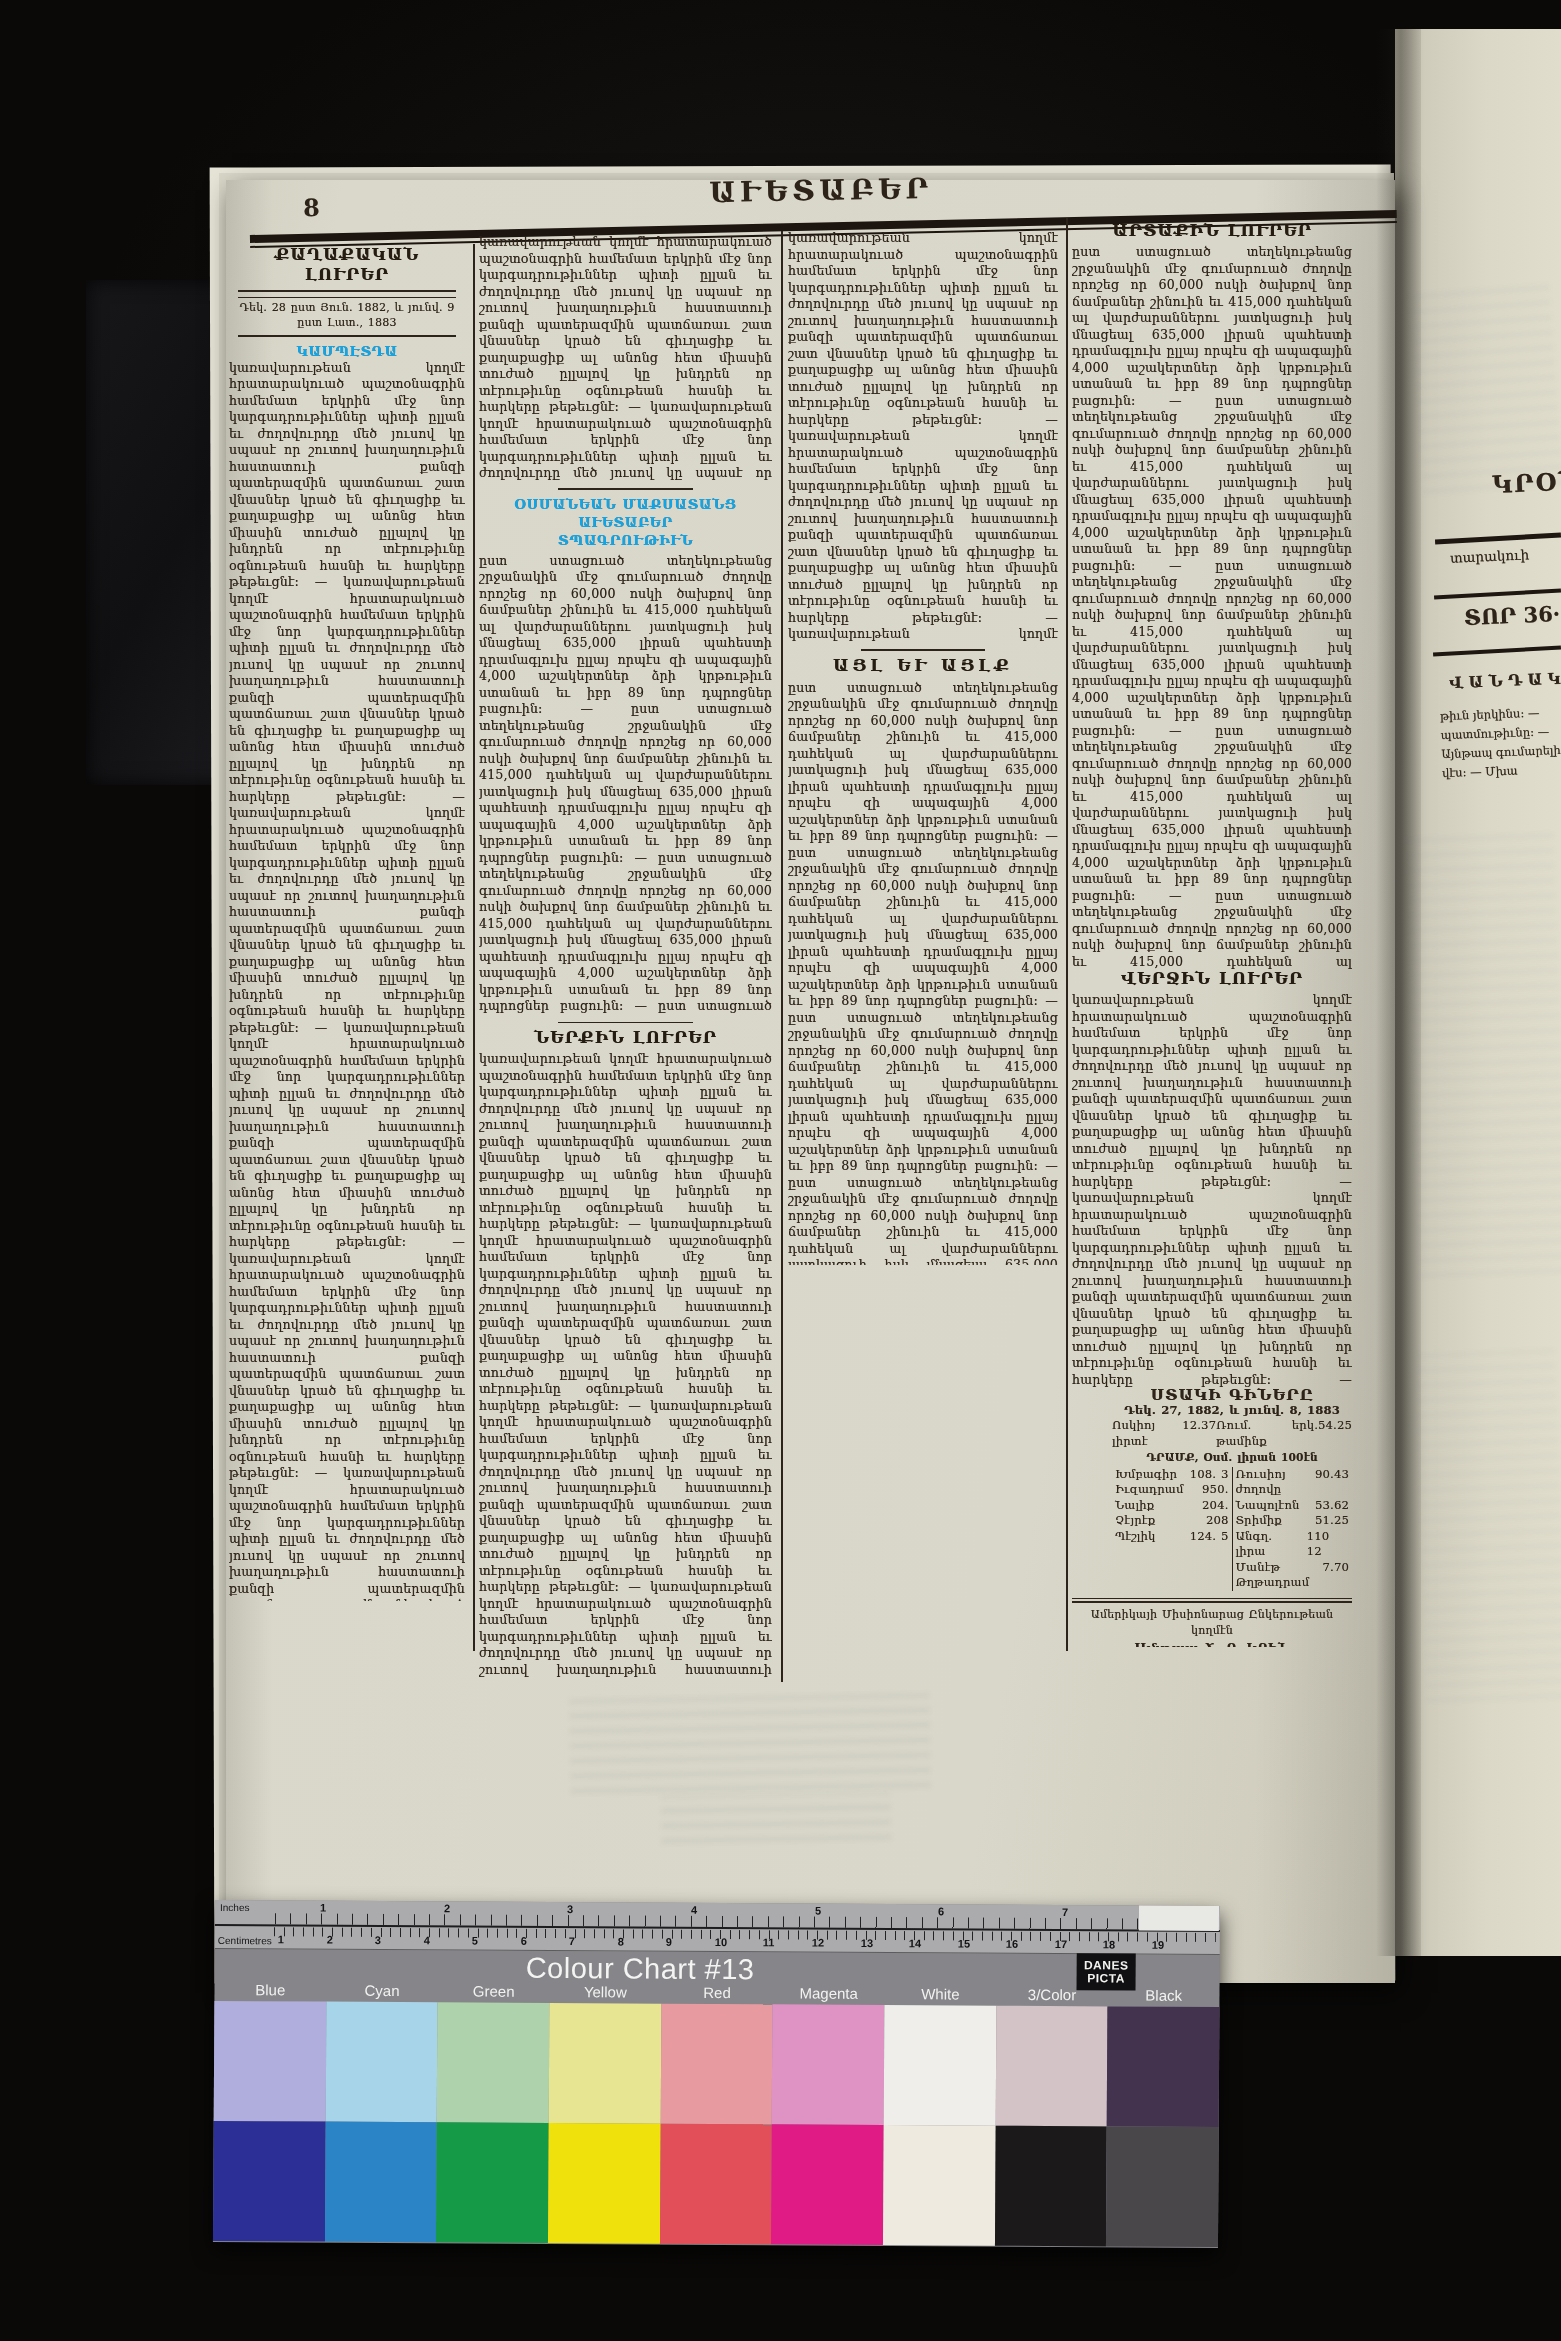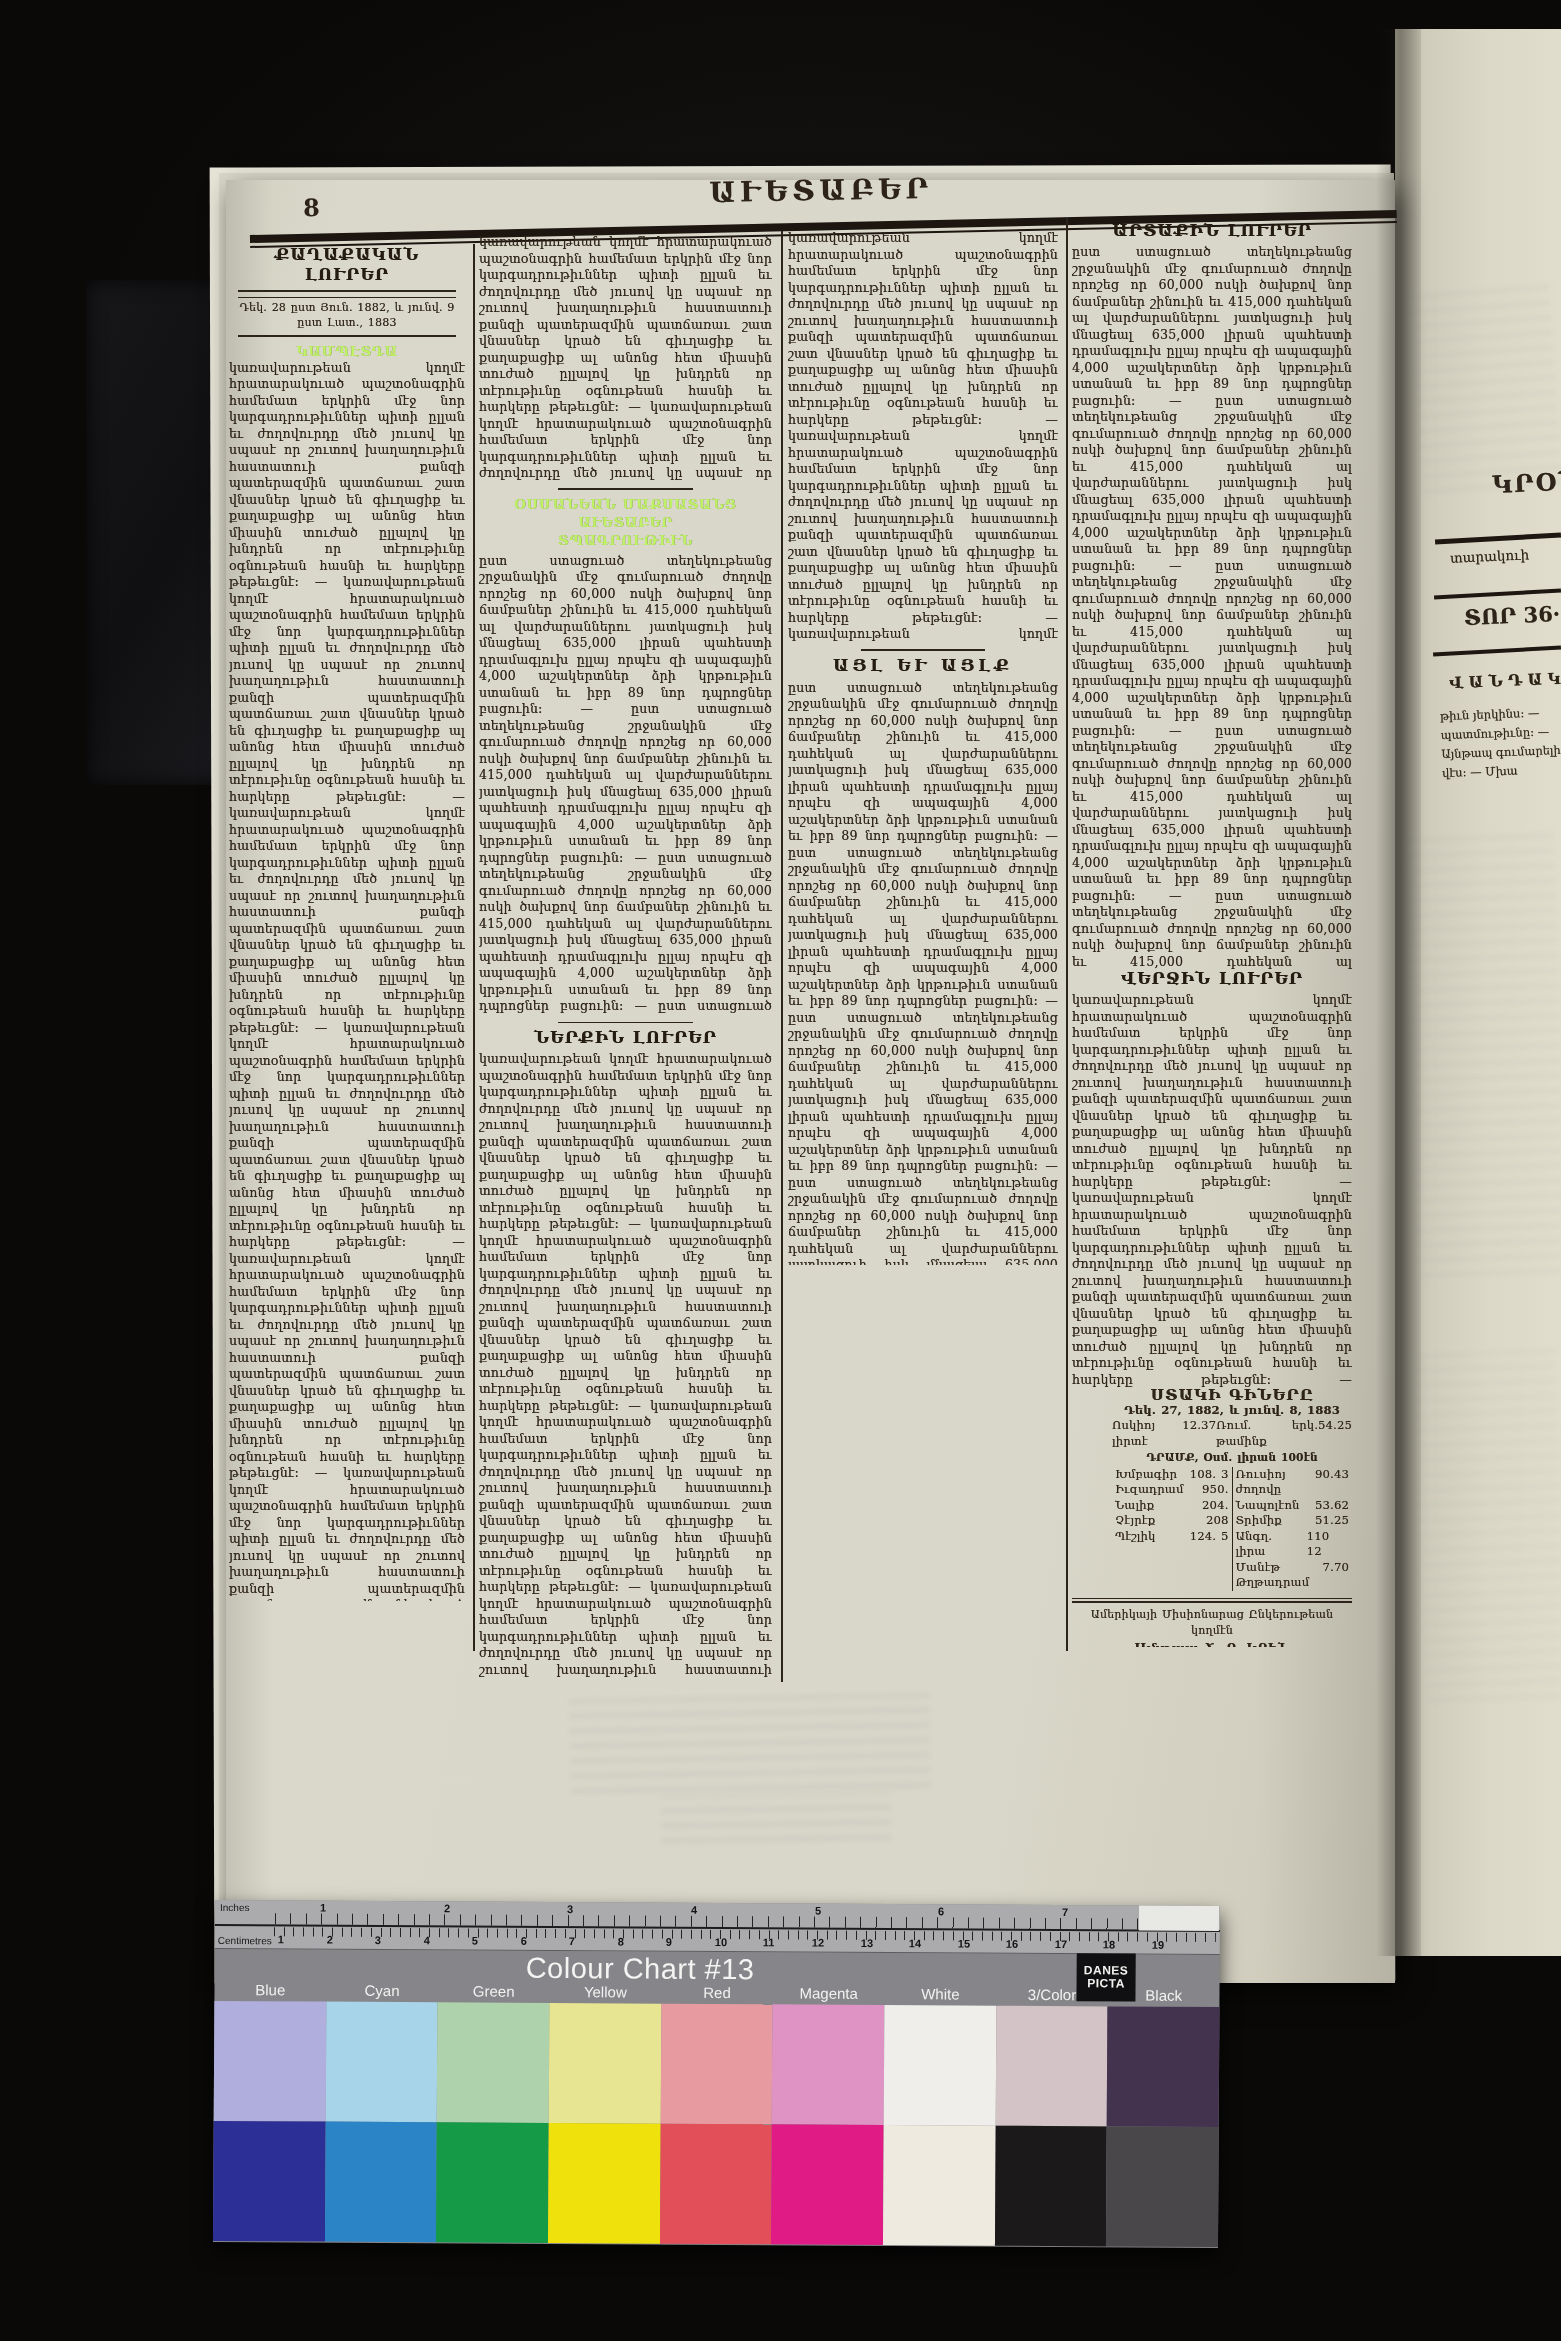--- a/index.html
+++ b/index.html
@@ -34,21 +34,21 @@
     font-size:28px;font-weight:bold;letter-spacing:4.5px;transform:rotate(-1.1deg);}
   .toprule{position:absolute;left:250px;top:235px;width:1147px;transform:rotate(-1.25deg);transform-origin:left center;}
   .toprule .t1{height:7.5px;background:#1c1510;}
   .toprule .t2{height:2px;background:#1c1510;margin-top:3px;}
   .vrule{position:absolute;width:1.5px;background:#2c231b;}
   .col{position:absolute;overflow:hidden;text-align:justify;
     font-size:12.5px;line-height:16.5px;letter-spacing:0.2px;word-spacing:1px;
     color:#2e2318;text-shadow:0.2px 0.2px 0.4px rgba(46,35,24,.55);}
   .fillblock{overflow:hidden;text-align:justify;}
   .np-h1{font-size:16.5px;font-weight:bold;text-align:center;letter-spacing:1px;line-height:20px;color:#241b11;}
-  .np-h2{font-size:13.5px;font-weight:bold;text-align:center;letter-spacing:0.5px;line-height:18px;color:#bef264;}
+  .np-h2{font-size:13.5px;font-weight:bold;text-align:center;letter-spacing:0.5px;line-height:18px;color:#0ea5e9;}
   .np-date{font-size:11px;text-align:center;line-height:15px;}
   .hrule{height:1.5px;background:#2c231b;margin:5px auto;}
   .hrule2{height:1.5px;background:#2c231b;margin:2px auto;}
   .money{font-size:11.5px;line-height:15.5px;margin-left:40px;}
   .money .mt-title{font-size:15.5px;font-weight:bold;text-align:center;letter-spacing:1px;}
   .money .mt-date{font-size:11.5px;text-align:center;font-weight:bold;}
   .money .mt-sub{font-size:10.5px;text-align:center;font-weight:bold;margin:1px 0;}
   .money-cols{display:flex;}
   .money-half{flex:1;padding:0 3px;}
   .money-half.right{border-left:1.5px solid #2c231b;}
@@ -75,21 +75,21 @@
   .inch-ticks{position:absolute;left:60px;right:4px;top:13px;height:11px;
     background:repeating-linear-gradient(90deg,#232325 0 1px, rgba(0,0,0,0) 1px 15.4px);}
   .cm-ticks{position:absolute;left:59px;right:4px;top:27px;height:9px;
     background:repeating-linear-gradient(90deg,#232325 0 1px, rgba(0,0,0,0) 1px 9.7px);}
   .ruler-num{position:absolute;font-size:11px;font-weight:bold;color:#131316;}
   .ruler-num-row-in{position:absolute;left:0;top:1px;width:100%;height:12px;}
   .ruler-num-row-cm{position:absolute;left:0;top:33px;width:100%;height:12px;}
   .ruler-endstrip{position:absolute;right:1px;top:0;width:80px;height:25px;background:#e8e8e5;}
   .chart-title{position:absolute;left:0;top:50px;width:851px;text-align:center;
     font-size:29px;color:#f4f4f2;letter-spacing:0.5px;}
-  .brand-box{position:absolute;left:862px;top:48px;width:59px;height:48px;background:#101012;
+  .brand-box{position:absolute;left:862px;top:48px;width:59px;height:37px;background:#101012;
     display:flex;flex-direction:column;align-items:center;justify-content:center;}
   .brand-box span{color:#f2f2ef;font-size:12px;font-weight:bold;line-height:13px;letter-spacing:0.5px;}
   .label-row{position:absolute;left:0;top:81px;width:100%;height:18px;display:flex;}
   .label-row .cell{flex:1;text-align:center;font-size:15px;color:#f2f2f0;}
   .swatch-row{position:absolute;left:0;width:100%;height:120px;display:flex;}
   .swatch-row .swatch{flex:1;}
   .swatch-row1{top:101px;}
   .swatch-row2{top:221px;}
 </style>
 </head>

